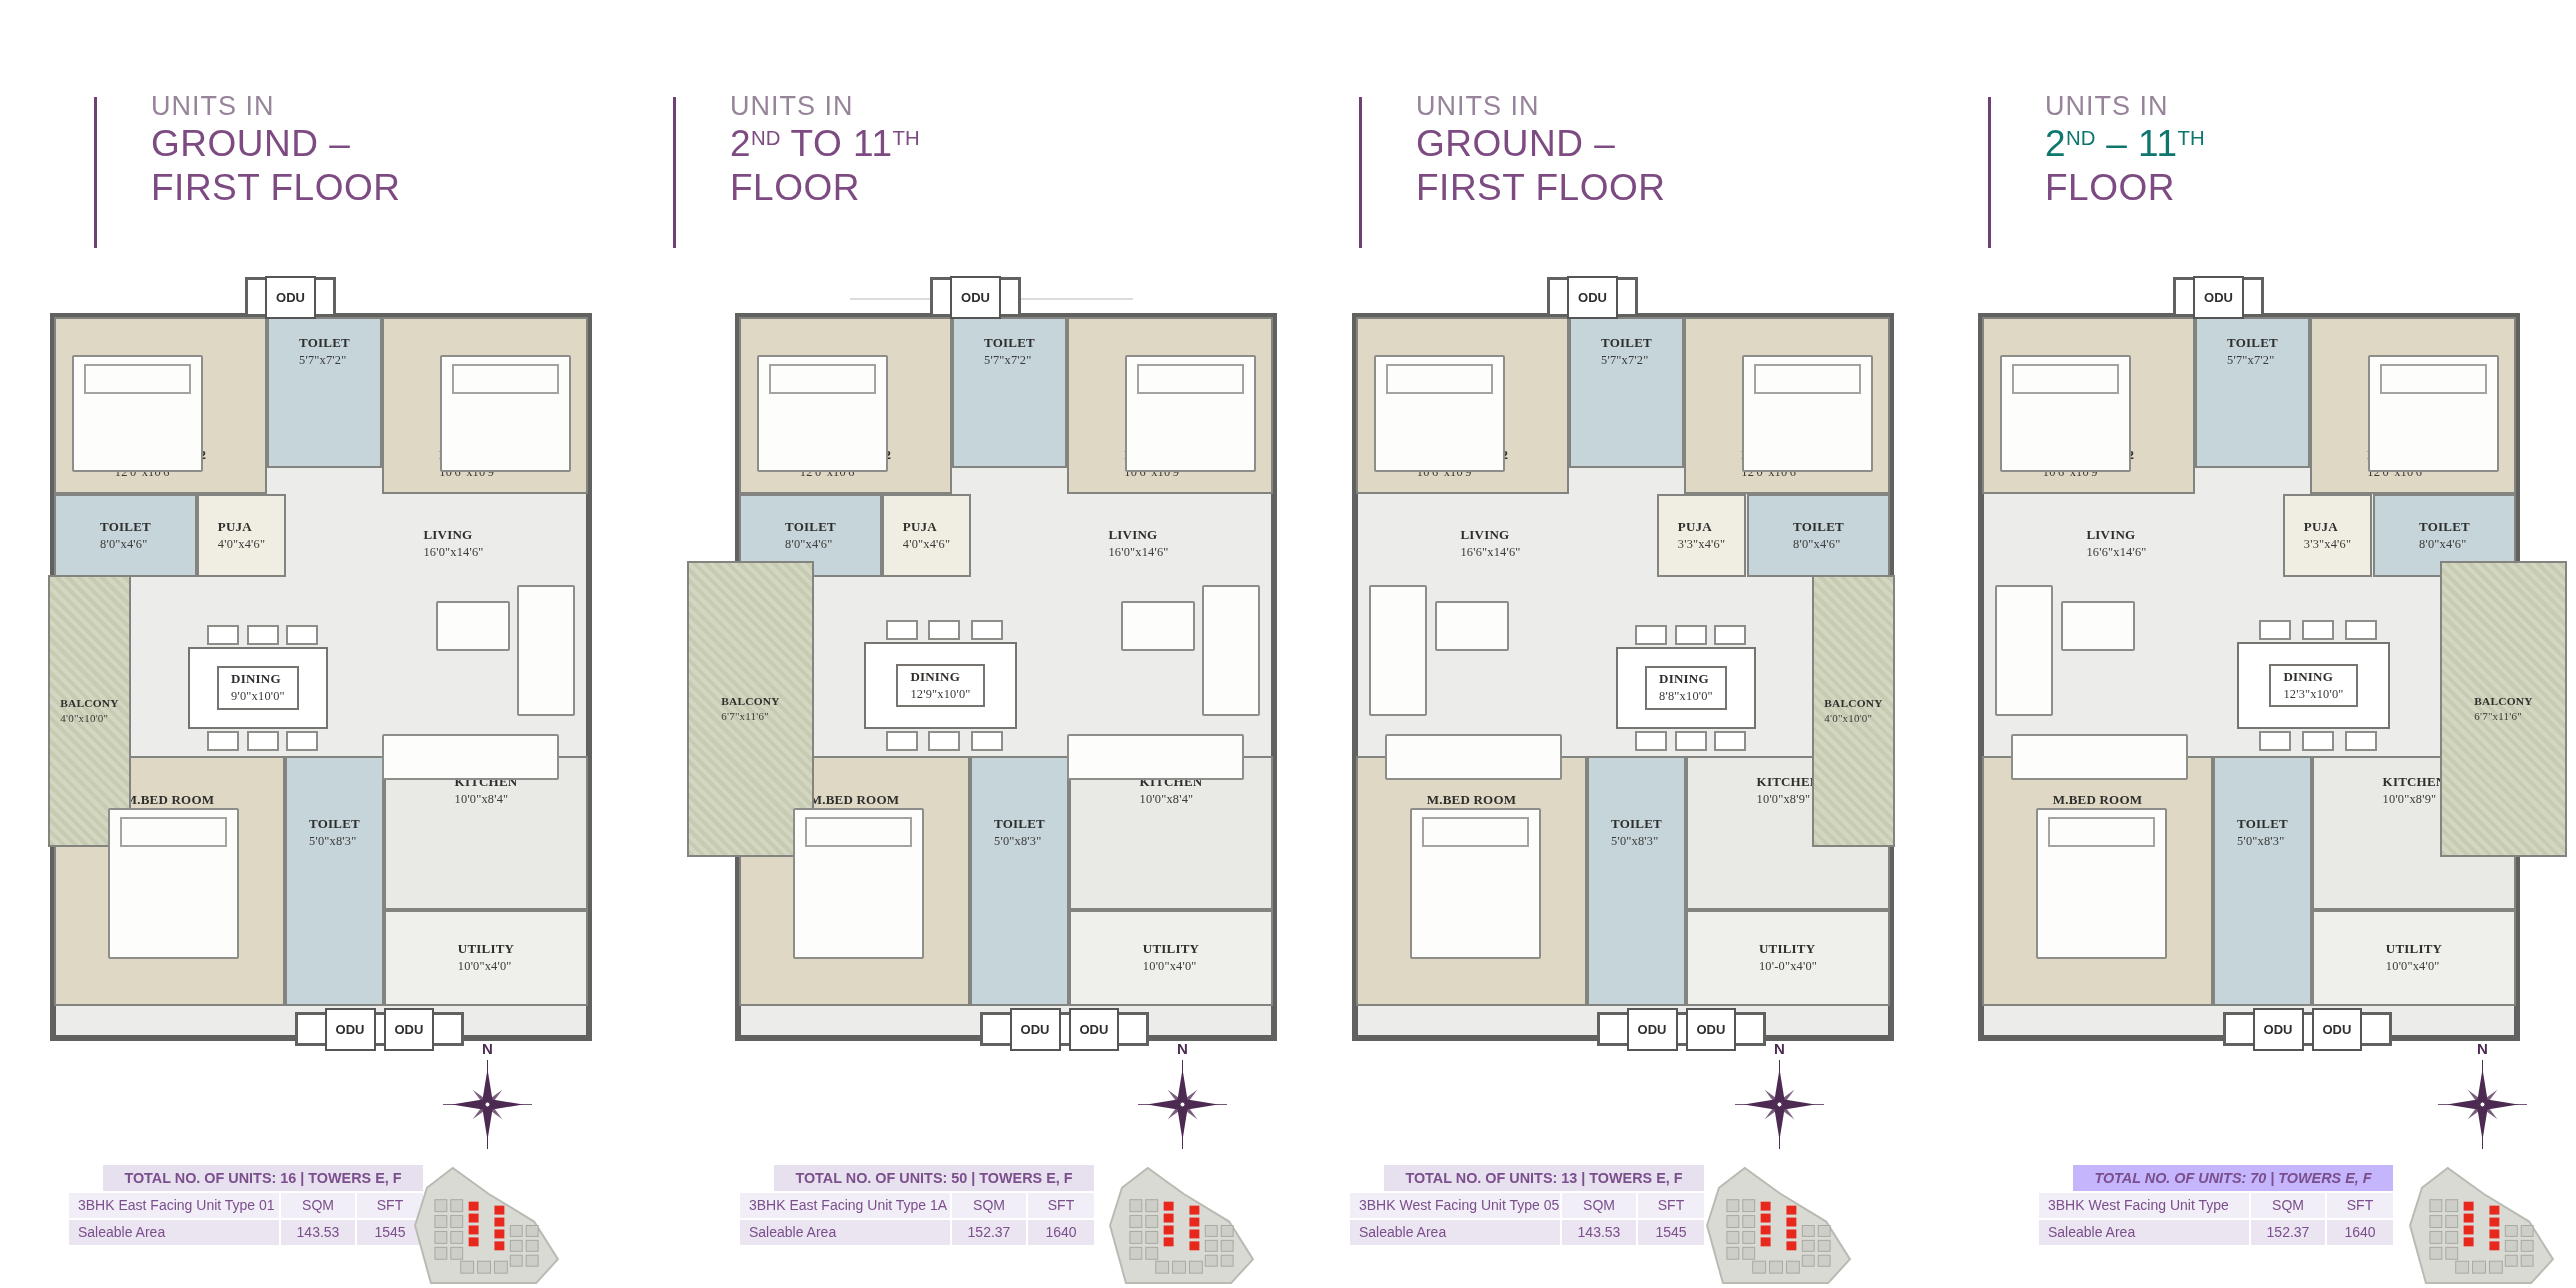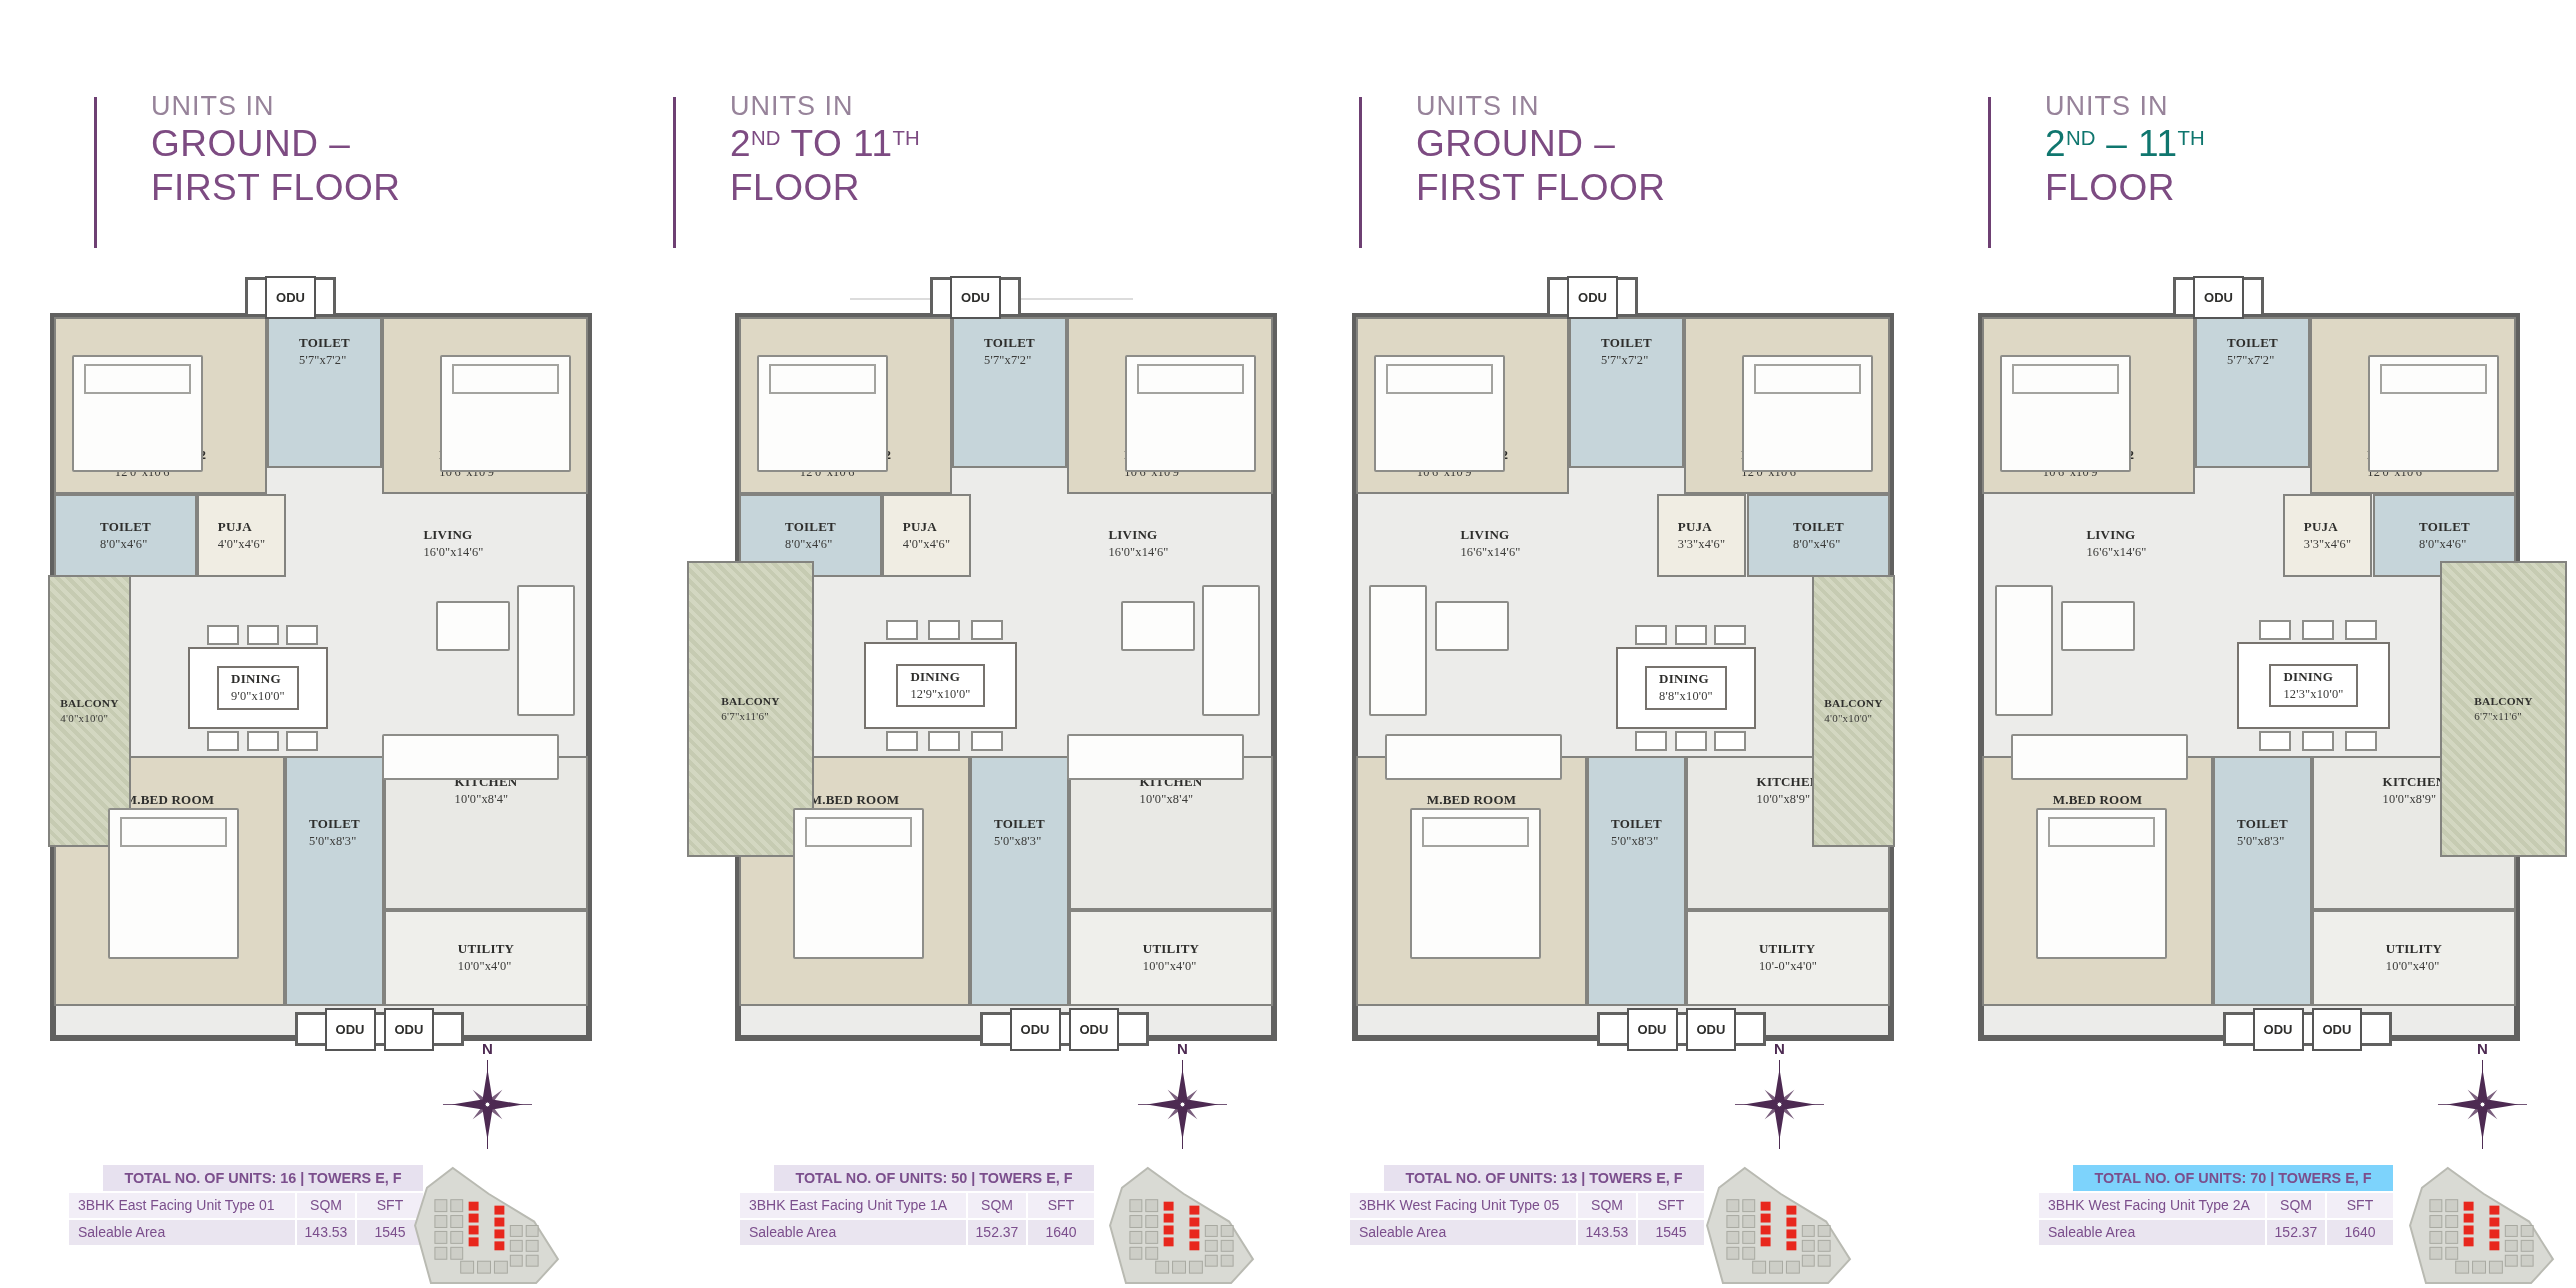--- a/index.html
+++ b/index.html
@@ -49,21 +49,21 @@
   
   .map-group{position:absolute;top:1040px;width:179px;display:flex;flex-direction:column;align-items:center;}
   .north-label{font-size:15px;font-weight:700;margin-bottom:2px;}
 
   
   .atable{position:absolute;top:1165px;width:354px;font-size:14px;}
   .thead{margin-left:34px;height:26px;line-height:26px;text-align:center;font-weight:700;font-size:14.4px;}
   .trow{display:flex;margin-top:2px;height:25px;line-height:25px;}
   .tcell{box-sizing:border-box;}
   .tdesc{flex:1;padding-left:9px;margin-right:2px;}
-  .tsqm{width:58px;text-align:center;margin-right:2px;}
+  .tsqm{width:74px;text-align:center;margin-right:2px;}
   .tsft{width:66px;text-align:center;}
 
   .divider{position:absolute;background:#dcdcdc;}
 </style>
 </head>
 <body>
 
 <div id="stage">
     <div class="divider" style="left: 850px; top: 298px; width: 283px; height: 2px;"></div>
     <div class="title-block" style="left: 94px;">
@@ -479,21 +479,21 @@
       <div class="chair" style="left: 361px; top: 301px; width: 32px; height: 20px;"></div>
       <div class="chair" style="left: 361px; top: 412px; width: 32px; height: 20px;"></div>
       <div class="furn bed" style="left: 16px; top: 36px; width: 131px; height: 117px;"></div>
       <div class="furn bed" style="left: 384px; top: 36px; width: 131px; height: 117px;"></div>
       <div class="furn bed" style="left: 52px; top: 489px; width: 131px; height: 151px;"></div>
       <div class="furn" style="left: 11px; top: 266px; width: 58px; height: 131px;"></div>
       <div class="furn" style="left: 27px; top: 415px; width: 177px; height: 46px;"></div>
       <div class="furn" style="left: 77px; top: 282px; width: 74px; height: 50px;"></div>
     </div>
     <div class="atable" style="left: 2039px;">
-      <div class="thead" style="background: #7dd3fc; color: rgb(123, 78, 140);">TOTAL NO. OF UNITS: 70 | TOWERS E, F</div>
+      <div class="thead" style="background: #c4b5fd; color: rgb(123, 78, 140); font-style: italic;">TOTAL NO. OF UNITS: 70 | TOWERS E, F</div>
       <div class="trow">
         <div class="tcell tdesc" style="background: rgb(242, 238, 247); color: rgb(123, 78, 140);">3BHK West Facing Unit Type 2A</div>
         <div class="tcell tsqm" style="background: rgb(242, 238, 247); color: rgb(123, 78, 140);">SQM</div>
         <div class="tcell tsft" style="background: rgb(242, 238, 247); color: rgb(123, 78, 140);">SFT</div>
       </div>
       <div class="trow">
         <div class="tcell tdesc" style="background: rgb(234, 229, 240); color: rgb(123, 78, 140);">Saleable Area</div>
         <div class="tcell tsqm" style="background: rgb(234, 229, 240); color: rgb(123, 78, 140);">152.37</div>
         <div class="tcell tsft" style="background: rgb(234, 229, 240); color: rgb(123, 78, 140);">1640</div>
       </div>

